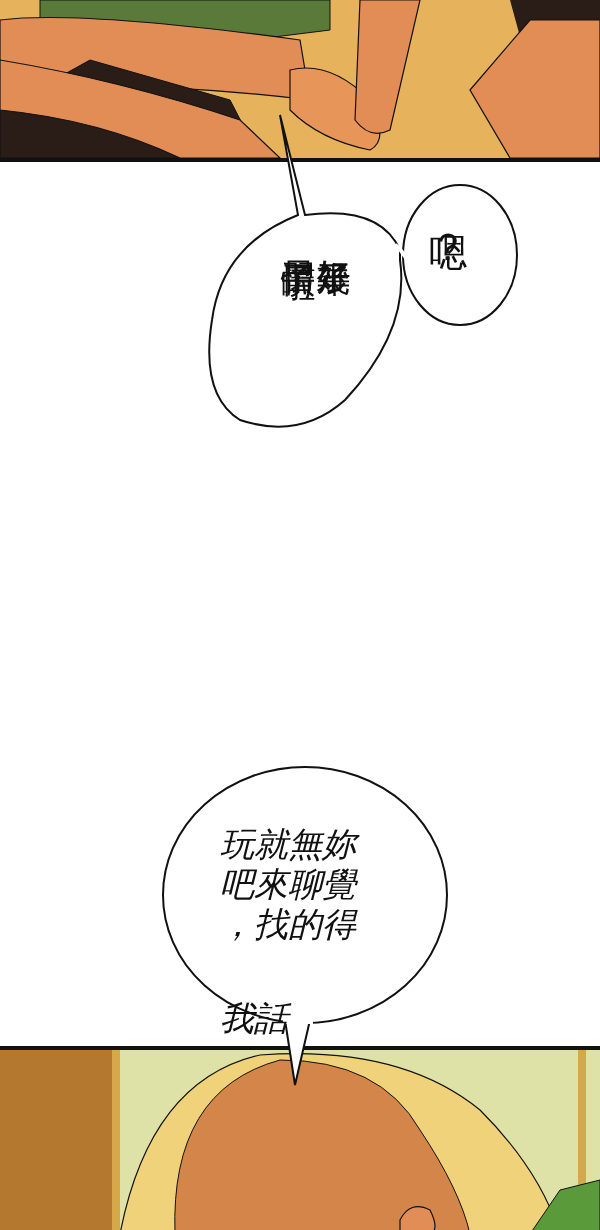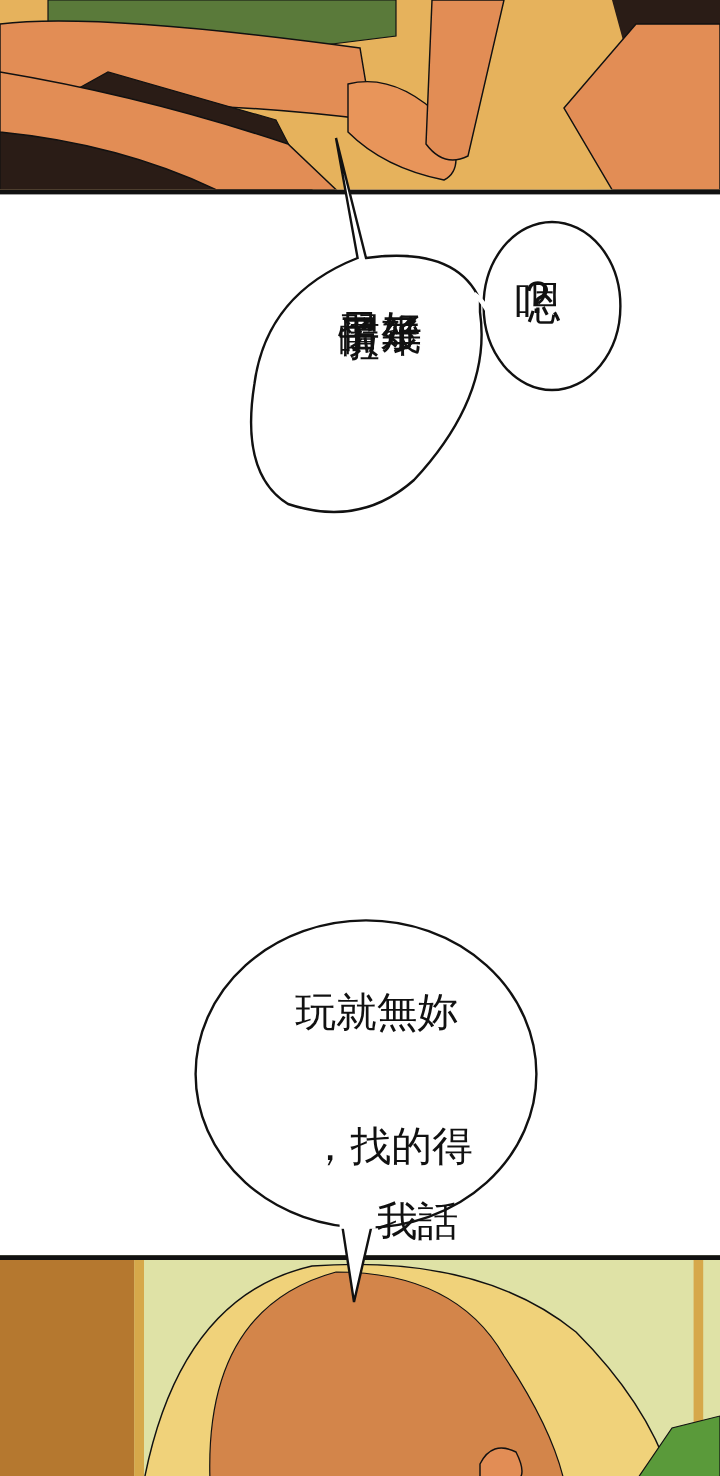--- a/index.html
+++ b/index.html
@@ -2,21 +2,21 @@
 <html><head>
 <meta charset="utf-8">
 <style>
   html,body{margin:0;padding:0;background:#fff;}
   body{width:600px;height:1230px;position:relative;overflow:hidden;font-family:"DejaVu Sans",sans-serif;}
   .panel{position:absolute;left:0;width:600px;overflow:hidden;}
   #panel-top{top:0;height:158px;border-bottom:4px solid #111;background:linear-gradient(90deg,#e28d55 0%,#d98a53 40%,#e3b15a 60%,#f0cc6a 80%,#3a2a20 100%);}
   #panel-bottom{top:1046px;height:184px;border-top:4px solid #111;background:#dfe2a6;}
   svg{position:absolute;left:0;top:0;}
   .vtext{position:absolute;writing-mode:vertical-rl;font-size:34px;line-height:38px;letter-spacing:2px;color:#111;}
-  .htext{position:absolute;font-size:34px;line-height:36px;color:#111;text-align:right;}
+  .htext{position:absolute;font-size:34px;line-height:36px;color:#111;text-align:left;font-style:italic;}
   .bubble-layer{position:absolute;left:0;top:0;width:600px;height:1230px;pointer-events:none;}
 </style>
 </head>
 <body>
 
 <div class="panel" id="panel-top">
   <svg width="600" height="158" viewBox="0 0 600 158">
     <rect x="0" y="0" width="600" height="158" fill="#e6b25c"></rect>
     <path d="M40 0 L330 0 L330 30 L250 40 L40 30 Z" fill="#5a7a3a" stroke="#111" stroke-width="1"></path>
     <path d="M0 20 Q80 10 300 40 L310 100 Q150 80 0 90 Z" fill="#e28d55" stroke="#111" stroke-width="1.2"></path>
@@ -57,15 +57,16 @@
   </svg>
 
   <div class="vtext" style="left:428px;top:205px;font-size:38px;line-height:40px;">
     <span>嗯</span><span>？</span>
   </div>
 
   <div class="vtext" style="left:315px;top:233px;">好幾年了</div>
   <div class="vtext" style="left:280px;top:233px;">早習慣了啦</div>
 
   <div class="htext" style="left:220px;top:826px;width:162px;">玩就無妳</div>
-  <div class="htext" style="left:232px;top:906px;width:162px;margin-top:32px;">，找的得</div>
+  <div class="htext" style="left:220px;top:866px;width:162px;">吧來聊覺</div>
+  <div class="htext" style="left:220px;top:906px;width:162px;">，找的得</div>
   <div class="htext" style="left:220px;top:1000px;width:162px;">我話</div>
 </div>
 
 </body></html>

